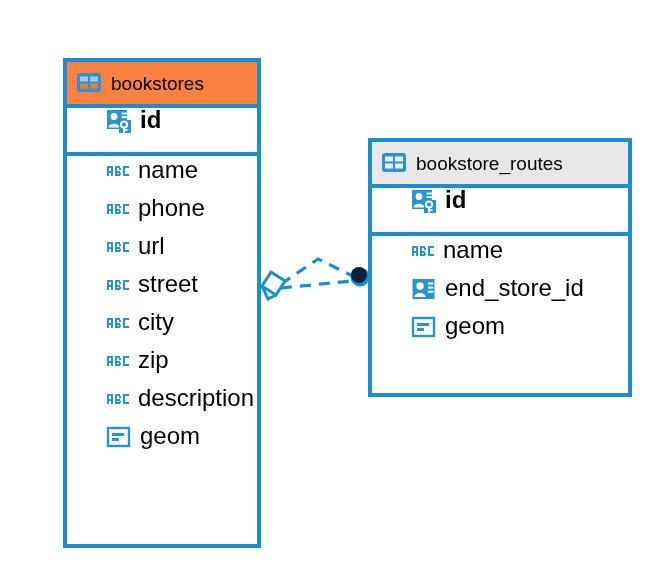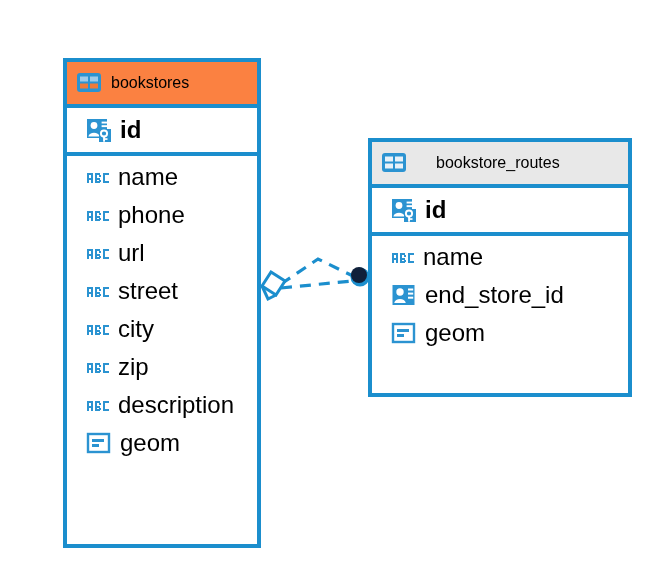--- a/index.html
+++ b/index.html
@@ -34,40 +34,41 @@
 
   .entity-header {
     box-sizing: border-box;
     height: 46px;
     display: flex;
     align-items: center;
     padding-left: 9px;
     border-bottom: 4px solid #1b8ecd;
   }
   .entity-header.accent { background: #fb8141; }
-  .entity-header.plain  { background: #e8e8e8; gap: 20px; }
+  .entity-header.plain  { background: #e8e8e8; }
 
   .entity-title {
-    font-size: 16px;
+    font-size: 19px;
     color: #000000;
     margin-left: 9px;
     line-height: 1;
     white-space: nowrap;
   }
 
   .pk-section {
     box-sizing: border-box;
     border-bottom: 4px solid #1b8ecd;
   }
 
   .field-row {
     display: flex;
-    align-items: center;
+    align-items: flex-start;
     height: 38px;
     padding-left: 19px;
+    margin-left: 20px;
   }
   .field-row.pk { height: 44px; }
 
   .field-label {
     font-size: 24px;
     color: #000000;
     margin-left: 8px;
     line-height: 1;
     white-space: nowrap;
   }

